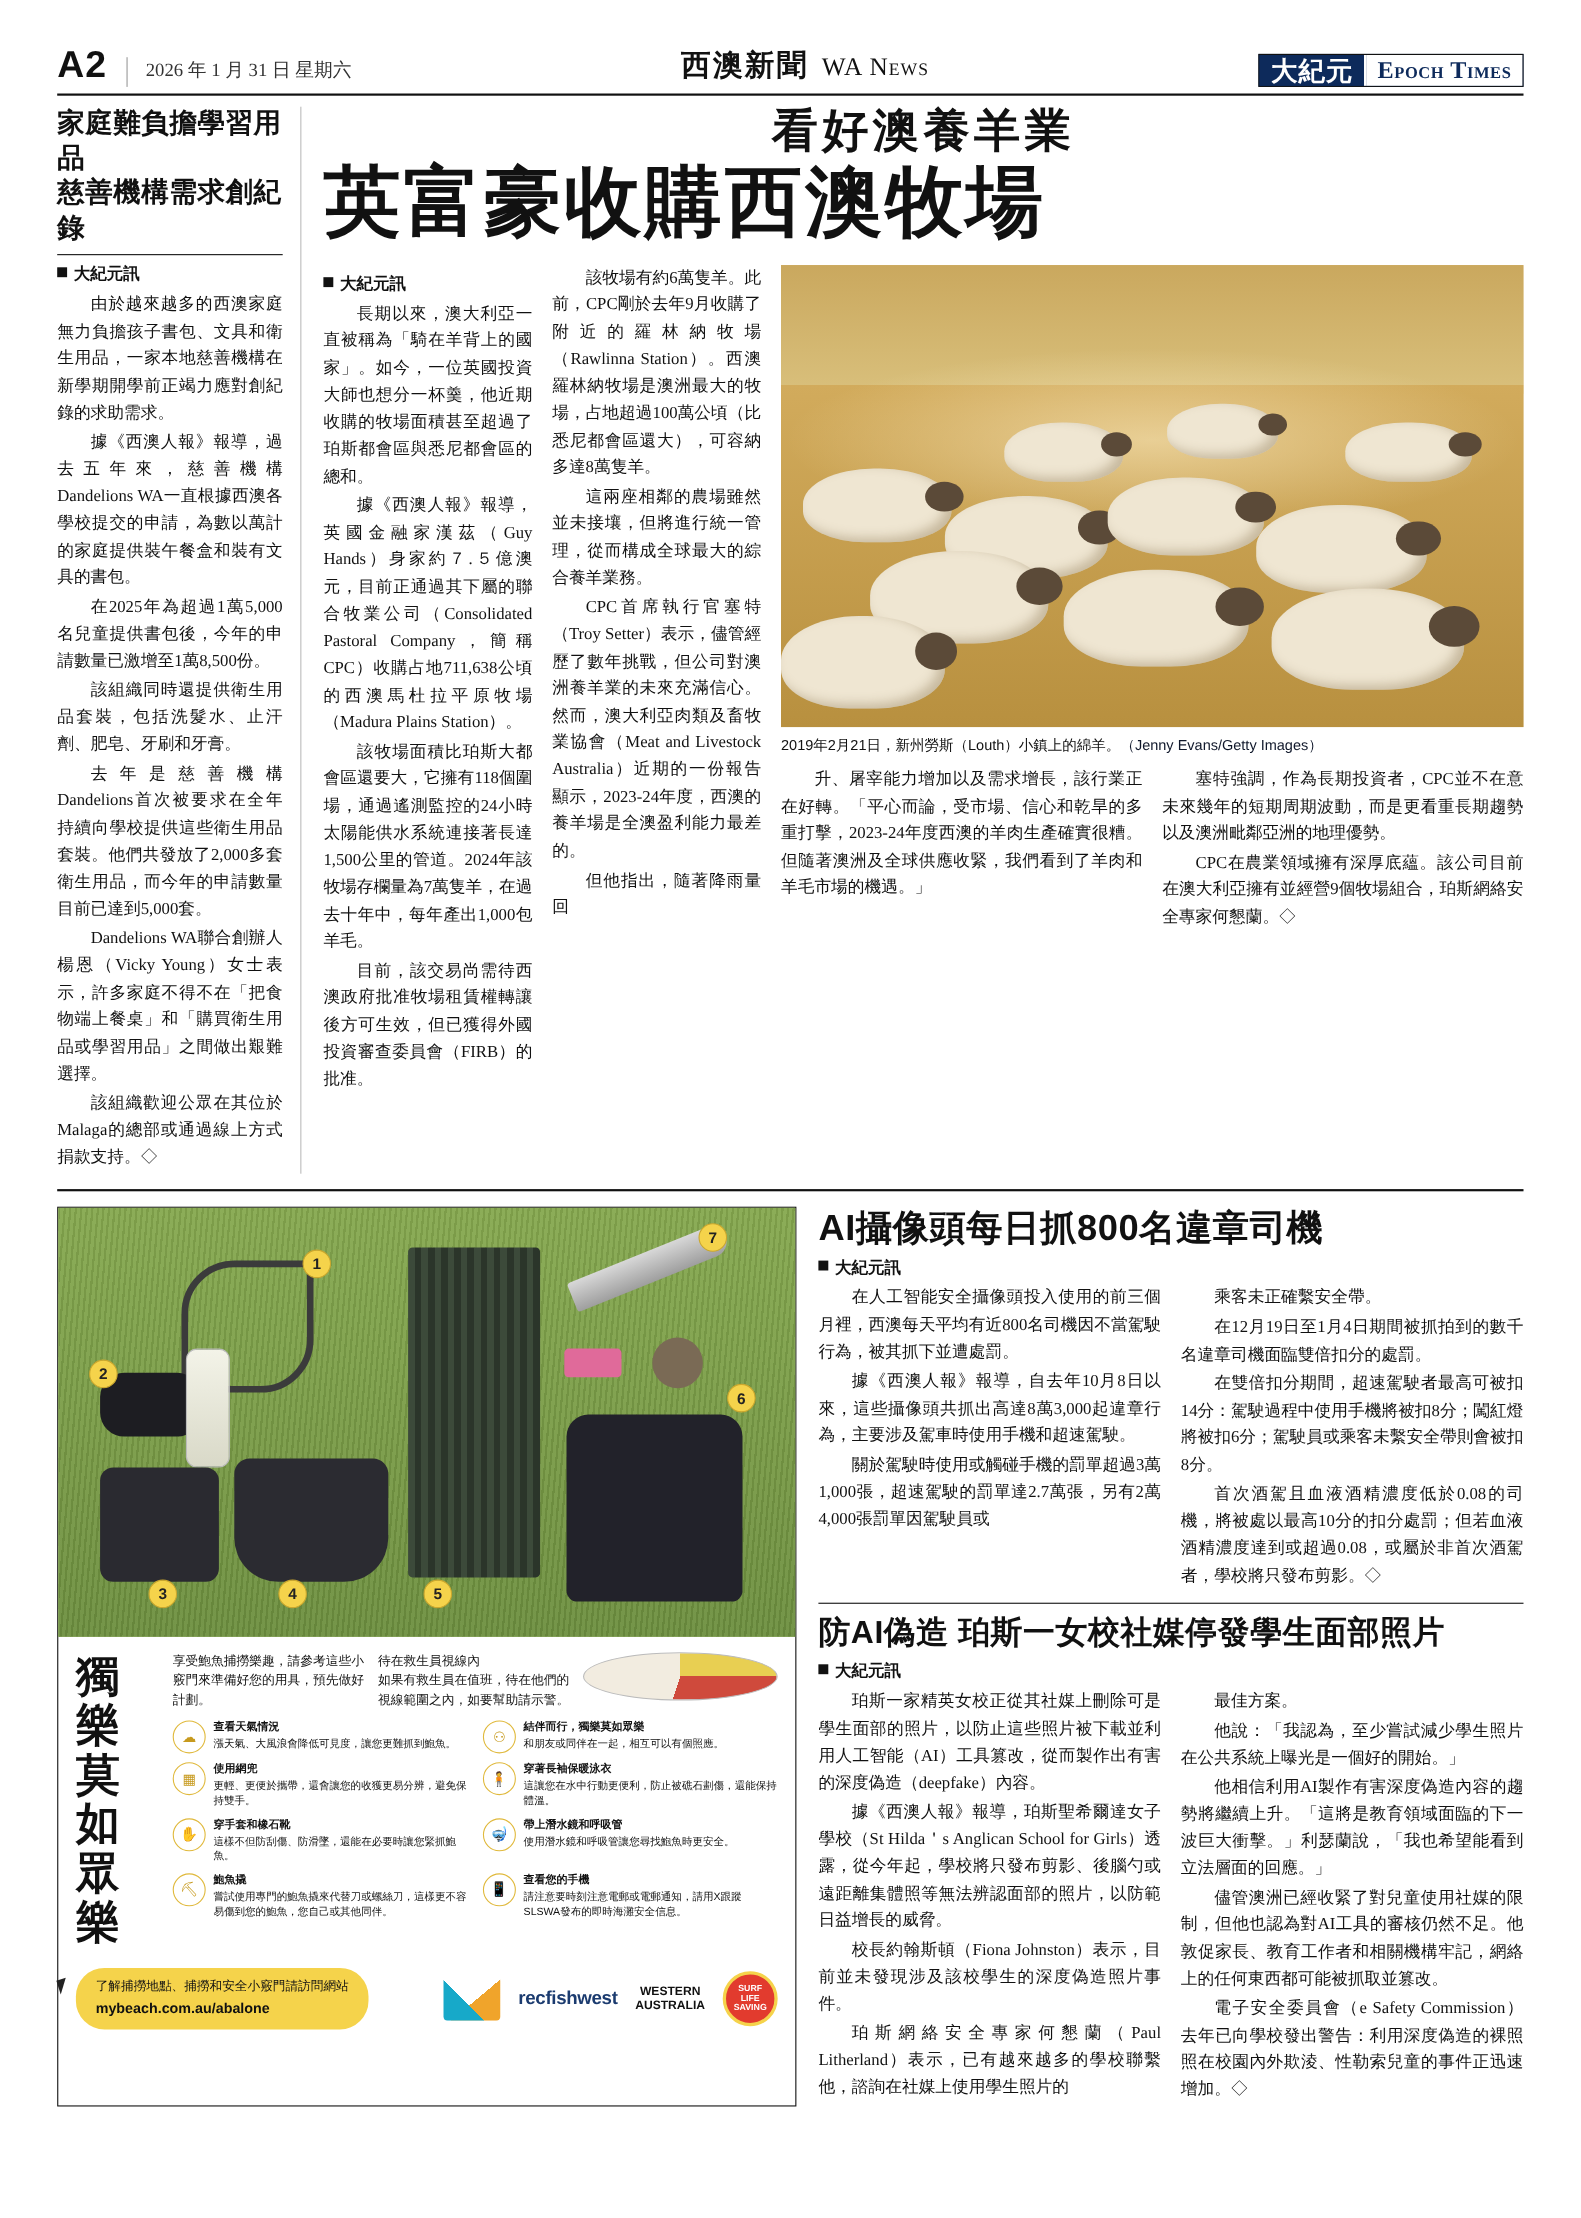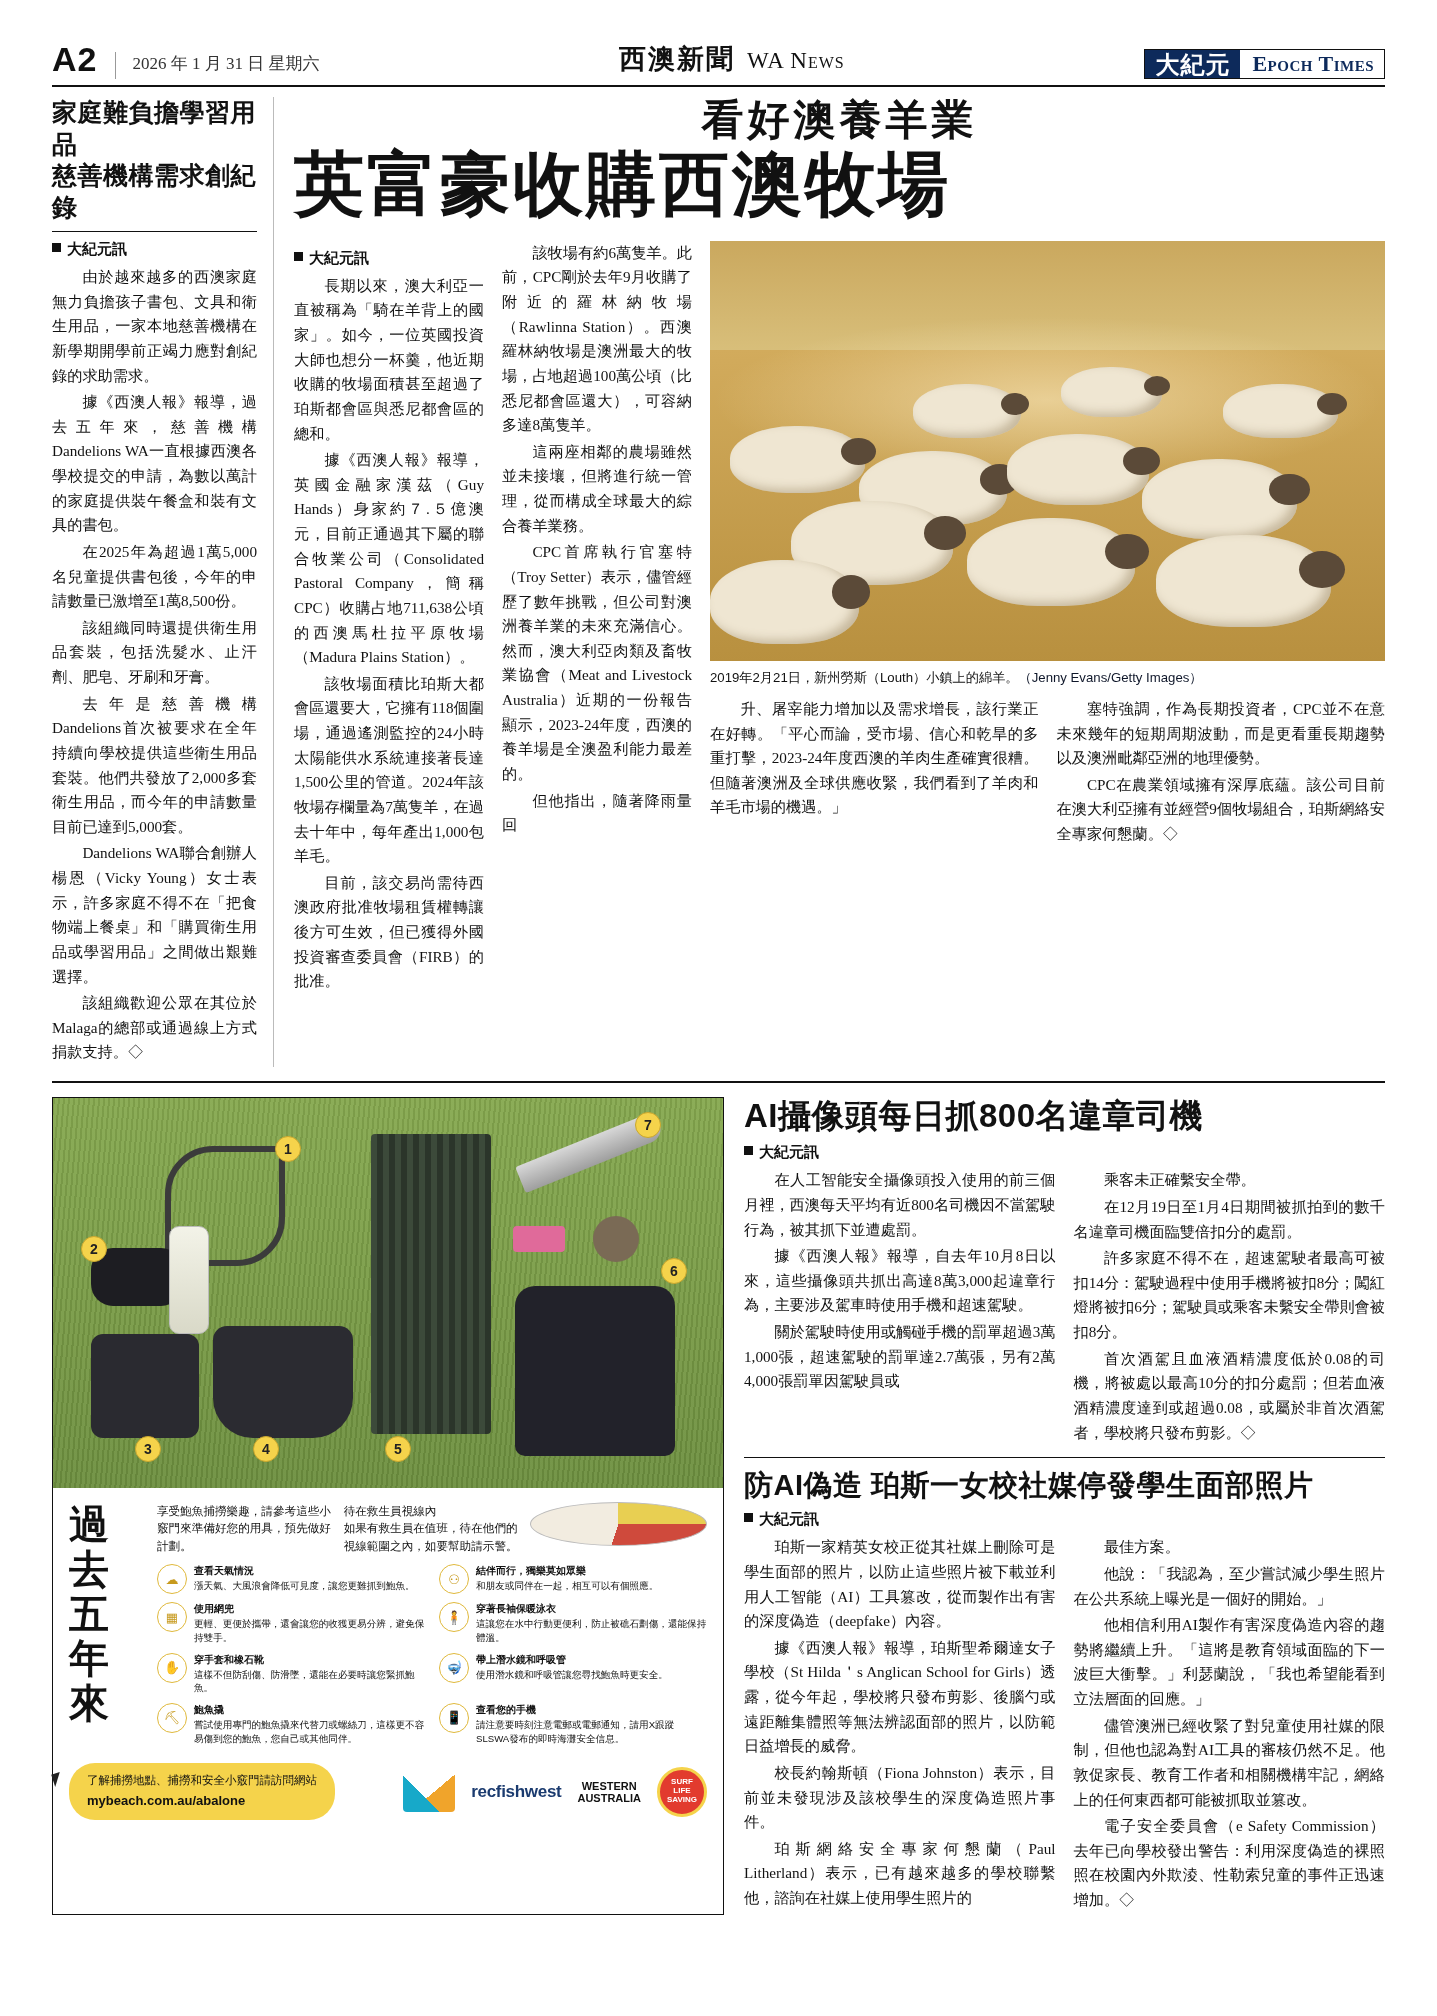--- a/index.html
+++ b/index.html
@@ -208,21 +208,21 @@
         <div class="num-badge" style="left:222px; top:38px;">1</div>
         <div class="num-badge" style="left:28px; top:138px;">2</div>
         <div class="num-badge" style="left:82px; top:338px;">3</div>
         <div class="num-badge" style="left:200px; top:338px;">4</div>
         <div class="num-badge" style="left:332px; top:338px;">5</div>
         <div class="num-badge" style="left:608px; top:160px;">6</div>
         <div class="num-badge" style="left:582px; top:14px;">7</div>
       </div>
 
       <div class="ad-lower">
-        <div class="ad-title">過去五年來</div>
+        <div class="ad-title">獨樂莫如眾樂</div>
         <div class="ad-right">
           <div class="ad-intro">
             <div>享受鮑魚捕撈樂趣，請參考這些小竅門來準備好您的用具，預先做好計劃。</div>
             <div style="white-space: pre-line;">待在救生員視線內
 如果有救生員在值班，待在他們的視線範圍之內，如要幫助請示警。</div>
             <div class="pie"></div>
           </div>
 
           <div class="ad-tips">
             <div class="tip">
@@ -285,21 +285,21 @@
       <div class="byline"><span class="sq"></span><span>大紀元訊</span></div>
       <div class="two-col">
         <div>
           <p class="body">在人工智能安全攝像頭投入使用的前三個月裡，西澳每天平均有近800名司機因不當駕駛行為，被其抓下並遭處罰。</p>
           <p class="body">據《西澳人報》報導，自去年10月8日以來，這些攝像頭共抓出高達8萬3,000起違章行為，主要涉及駕車時使用手機和超速駕駛。</p>
           <p class="body">關於駕駛時使用或觸碰手機的罰單超過3萬1,000張，超速駕駛的罰單達2.7萬張，另有2萬4,000張罰單因駕駛員或</p>
         </div>
         <div>
           <p class="body">乘客未正確繫安全帶。</p>
           <p class="body">在12月19日至1月4日期間被抓拍到的數千名違章司機面臨雙倍扣分的處罰。</p>
-          <p class="body">許多家庭不得不在，超速駕駛者最高可被扣14分：駕駛過程中使用手機將被扣8分；闖紅燈將被扣6分；駕駛員或乘客未繫安全帶則會被扣8分。</p>
+          <p class="body">在雙倍扣分期間，超速駕駛者最高可被扣14分：駕駛過程中使用手機將被扣8分；闖紅燈將被扣6分；駕駛員或乘客未繫安全帶則會被扣8分。</p>
           <p class="body">首次酒駕且血液酒精濃度低於0.08的司機，將被處以最高10分的扣分處罰；但若血液酒精濃度達到或超過0.08，或屬於非首次酒駕者，學校將只發布剪影。◇</p>
         </div>
       </div>
 
       <div class="thin-rule"></div>
 
       <div class="head-ai2">防AI偽造 珀斯一女校社媒停發學生面部照片</div>
       <div class="byline"><span class="sq"></span><span>大紀元訊</span></div>
       <div class="two-col">
         <div>

